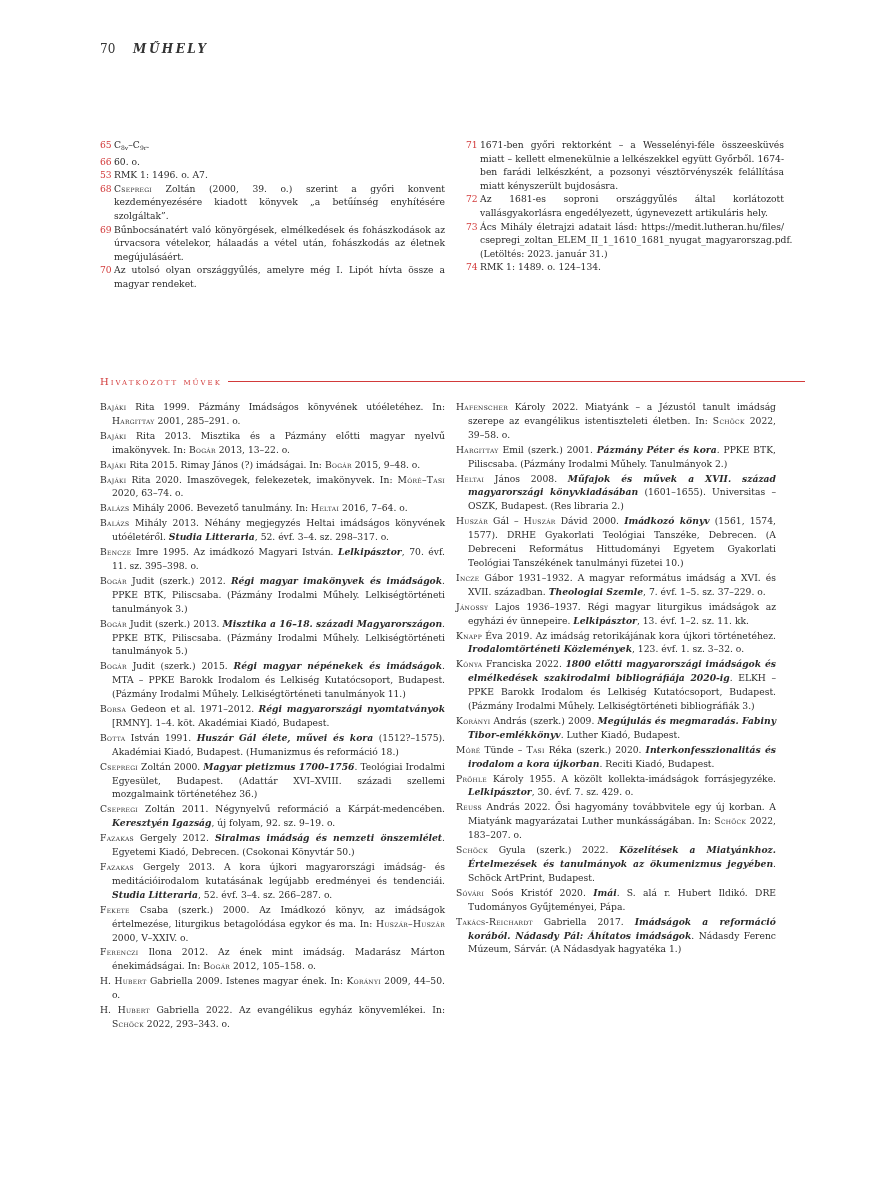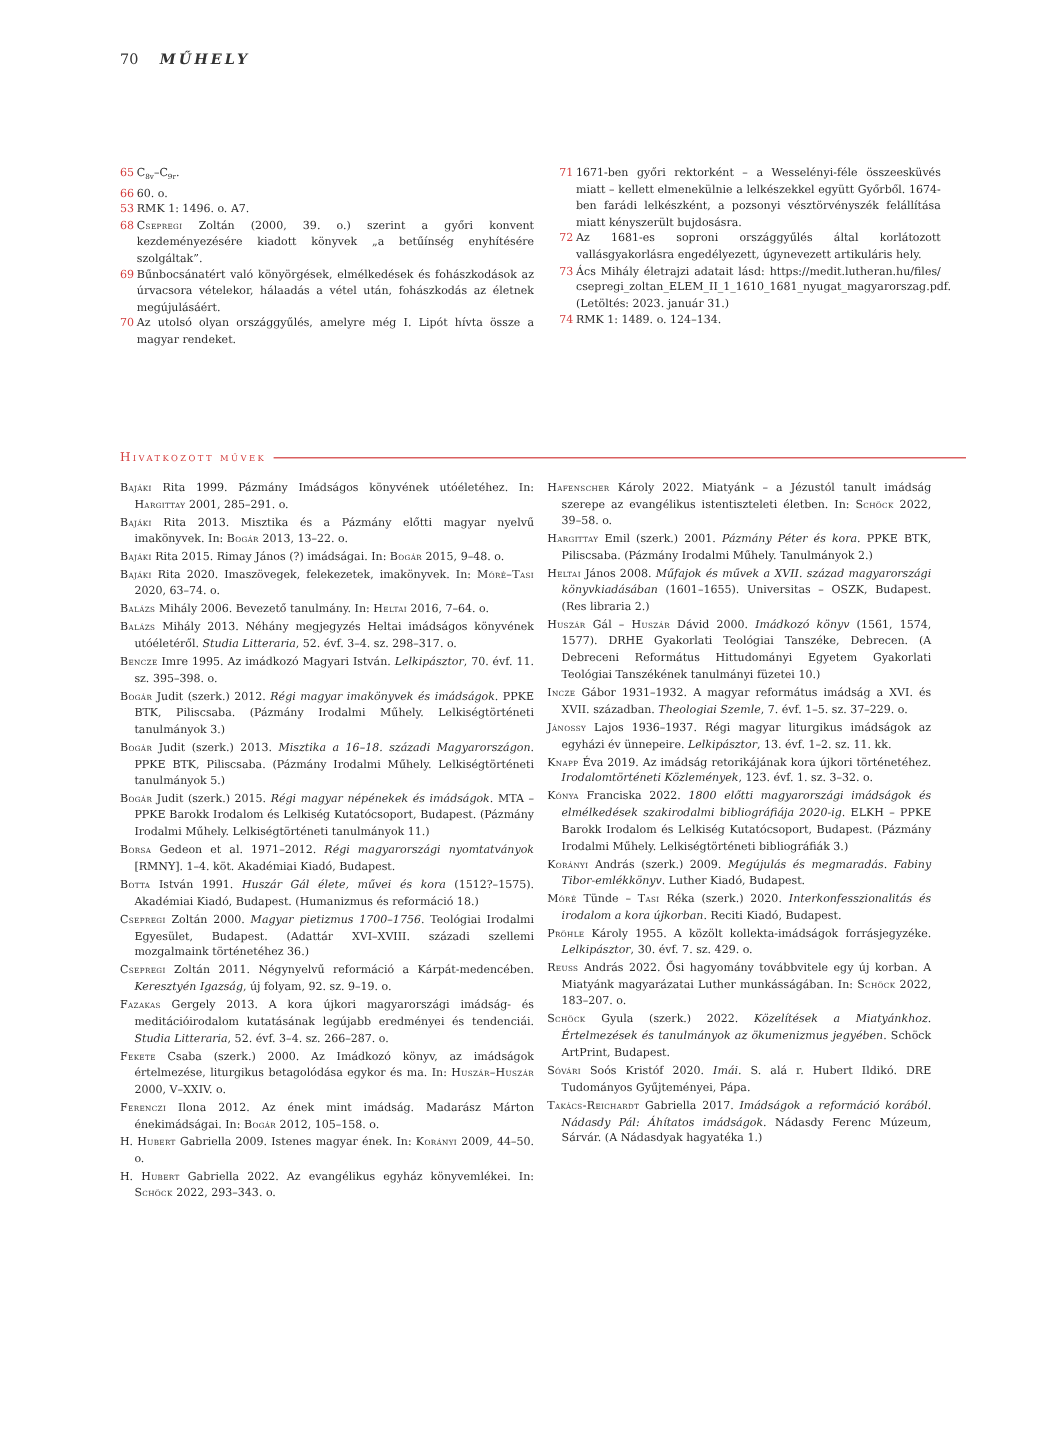--- a/index.html
+++ b/index.html
@@ -8,21 +8,21 @@
   .header { position: absolute; left: 100px; top: 42px; font-size: 12px; color: #333; }
   .header .pg { margin-right: 14px; }
   .header .sec { font-style: italic; font-weight: bold; letter-spacing: 2.5px; font-size: 12px; }
 
   .notes { position: absolute; top: 138px; font-size: 9.2px; line-height: 13.6px; }
   .notes.left { left: 100px; width: 345px; }
   .notes.right { left: 466px; width: 318px; }
   .note { padding-left: 14px; text-indent: -14px; text-align: justify; }
   .note .num { color: #d23a3a; display: inline-block; width: 14px; text-indent: 0; }
   .sc { font-variant: small-caps; letter-spacing: 0.3px; }
-  i, .it { font-style: italic; }
+  i, .it { font-style: italic; font-weight: bold; }
   sub { font-size: 6px; vertical-align: -2px; }
 
   .bib-title { position: absolute; left: 100px; top: 376px; width: 705px; display: flex; align-items: center; }
   .bib-title span { color: #d23a3a; font-variant: small-caps; letter-spacing: 2px; font-size: 10px; white-space: nowrap; padding-right: 6px; }
   .bib-title .rule { flex: 1; height: 1px; background: #d23a3a; }
 
   .bib { position: absolute; top: 400px; font-size: 9.2px; line-height: 13.9px; }
   .bib.left { left: 100px; width: 345px; }
   .bib.right { left: 456px; width: 320px; }
   .entry { padding-left: 12px; text-indent: -12px; text-align: justify; margin-bottom: 1px; }
@@ -63,20 +63,21 @@
     <div class="entry"><span class="sc">Balázs</span><span> Mihály 2006. Bevezető tanulmány. In: </span><span class="sc">Heltai</span><span> 2016, 7–64. o.</span></div>
     <div class="entry"><span class="sc">Balázs</span><span> Mihály 2013. Néhány megjegyzés Heltai imádságos könyvének utóéletéről. </span><i>Studia Litteraria</i><span>, 52. évf. 3–4. sz. 298–317. o.</span></div>
     <div class="entry"><span class="sc">Bencze</span><span> Imre 1995. Az imádkozó Magyari István. </span><i>Lelkipásztor</i><span>, 70. évf. 11. sz. 395–398. o.</span></div>
     <div class="entry"><span class="sc">Bogár</span><span> Judit (szerk.) 2012. </span><i>Régi magyar imakönyvek és imádságok</i><span>. PPKE BTK, Piliscsaba. (Pázmány Irodalmi Műhely. Lelkiségtörténeti tanulmányok 3.)</span></div>
     <div class="entry"><span class="sc">Bogár</span><span> Judit (szerk.) 2013. </span><i>Misztika a 16–18. századi Magyarországon</i><span>. PPKE BTK, Piliscsaba. (Pázmány Irodalmi Műhely. Lelkiségtörténeti tanulmányok 5.)</span></div>
     <div class="entry"><span class="sc">Bogár</span><span> Judit (szerk.) 2015. </span><i>Régi magyar népénekek és imádságok</i><span>. MTA – PPKE Barokk Irodalom és Lelkiség Kutatócsoport, Budapest. (Pázmány Irodalmi Műhely. Lelkiségtörténeti tanulmányok 11.)</span></div>
     <div class="entry"><span class="sc">Borsa</span><span> Gedeon et al. 1971–2012. </span><i>Régi magyarországi nyomtatványok</i><span> [RMNY]. 1–4. köt. Akadémiai Kiadó, Budapest.</span></div>
     <div class="entry"><span class="sc">Botta</span><span> István 1991. </span><i>Huszár Gál élete, művei és kora</i><span> (1512?–1575). Akadémiai Kiadó, Budapest. (Humanizmus és reformáció 18.)</span></div>
     <div class="entry"><span class="sc">Csepregi</span><span> Zoltán 2000. </span><i>Magyar pietizmus 1700–1756</i><span>. Teológiai Irodalmi Egyesület, Budapest. (Adattár XVI–XVIII. századi szellemi mozgalmaink történetéhez 36.)</span></div>
     <div class="entry"><span class="sc">Csepregi</span><span> Zoltán 2011. Négynyelvű reformáció a Kárpát-medencében. </span><i>Keresztyén Igazság</i><span>, új folyam, 92. sz. 9–19. o.</span></div>
+    <div class="entry"><span class="sc">Fazakas</span><span> Gergely 2012. </span><i>Siralmas imádság és nemzeti önszemlélet</i><span>. Egyetemi Kiadó, Debrecen. (Csokonai Könyvtár 50.)</span></div>
     <div class="entry"><span class="sc">Fazakas</span><span> Gergely 2013. A kora újkori magyarországi imádság- és meditációirodalom kutatásának legújabb eredményei és tendenciái. </span><i>Studia Litteraria</i><span>, 52. évf. 3–4. sz. 266–287. o.</span></div>
     <div class="entry"><span class="sc">Fekete</span><span> Csaba (szerk.) 2000. Az Imádkozó könyv, az imádságok értelmezése, liturgikus betagolódása egykor és ma. In: </span><span class="sc">Huszár–Huszár</span><span> 2000, V–XXIV. o.</span></div>
     <div class="entry"><span class="sc">Ferenczi</span><span> Ilona 2012. Az ének mint imádság. Madarász Márton énekimádságai. In: </span><span class="sc">Bogár</span><span> 2012, 105–158. o.</span></div>
     <div class="entry"><span>H. </span><span class="sc">Hubert</span><span> Gabriella 2009. Istenes magyar ének. In: </span><span class="sc">Korányi</span><span> 2009, 44–50. o.</span></div>
     <div class="entry"><span>H. </span><span class="sc">Hubert</span><span> Gabriella 2022. Az evangélikus egyház könyvemlékei. In: </span><span class="sc">Schöck</span><span> 2022, 293–343. o.</span></div>
   </div>
 <div class="bib right" id="bib-right">
     <div class="entry"><span class="sc">Hafenscher</span><span> Károly 2022. Miatyánk – a Jézustól tanult imádság szerepe az evangélikus istentiszteleti életben. In: </span><span class="sc">Schöck</span><span> 2022, 39–58. o.</span></div>
     <div class="entry"><span class="sc">Hargittay</span><span> Emil (szerk.) 2001. </span><i>Pázmány Péter és kora</i><span>. PPKE BTK, Piliscsaba. (Pázmány Irodalmi Műhely. Tanulmányok 2.)</span></div>
     <div class="entry"><span class="sc">Heltai</span><span> János 2008. </span><i>Műfajok és művek a XVII. század magyarországi könyvkiadásában</i><span> (1601–1655). Universitas – OSZK, Budapest. (Res libraria 2.)</span></div>

